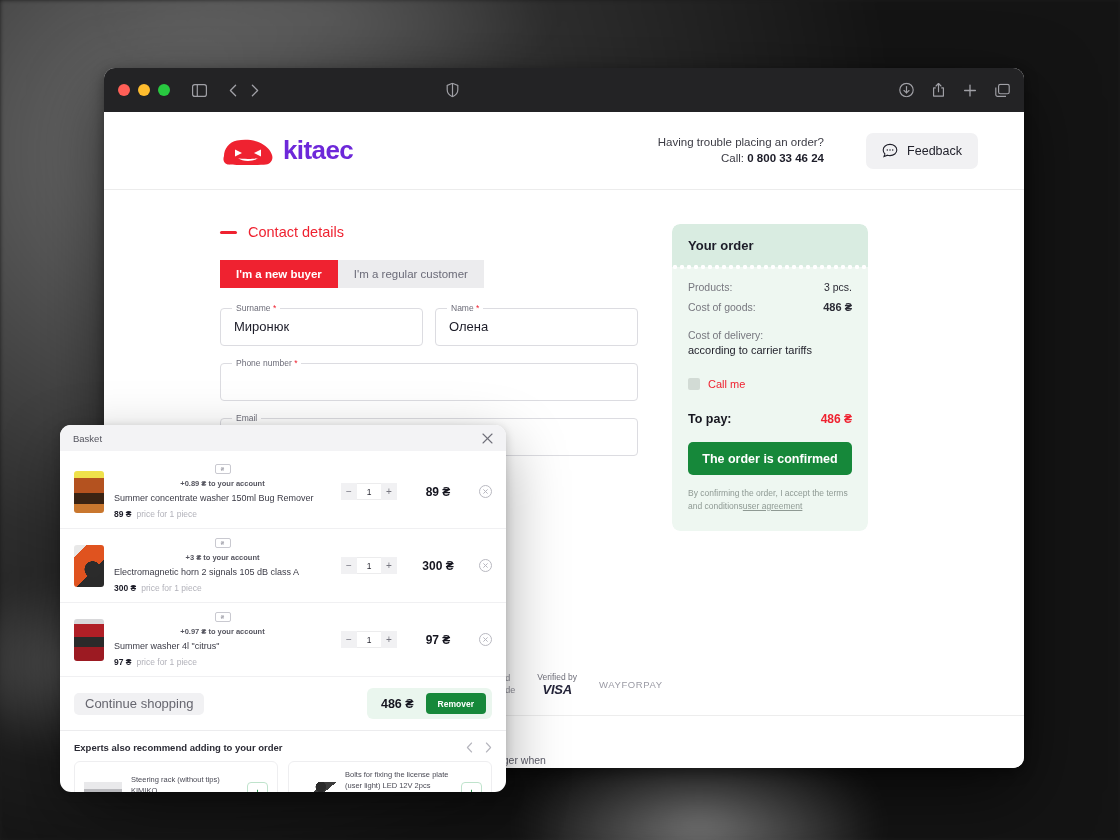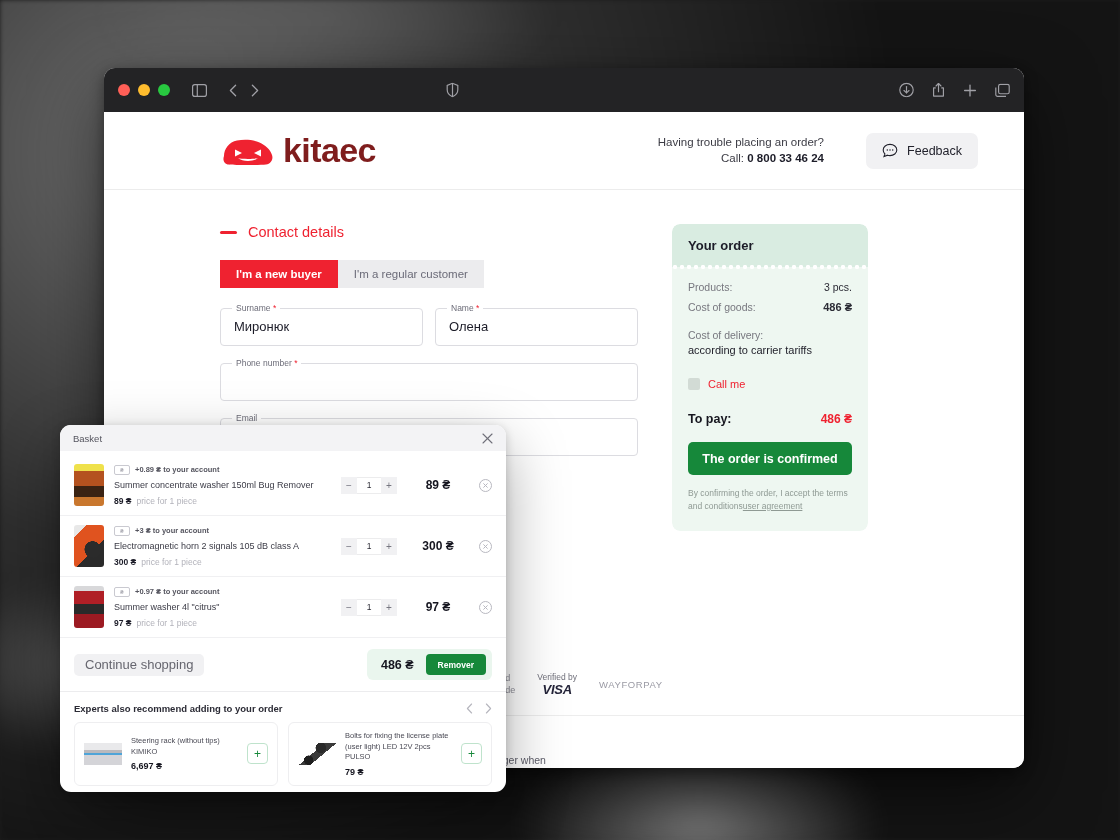--- a/index.html
+++ b/index.html
@@ -76,21 +76,21 @@
   
   .page { height: 656px; background: #fff; overflow: hidden; position: relative; }
 
   .site-header {
     height: 78px; display: flex; align-items: center;
     padding: 0 46px; border-bottom: 1px solid #ececec;
     position: relative;
   }
   .logo { display: flex; align-items: center; gap: 7px; margin-left: 70px; }
   .logo-mark { width: 56px; height: 34px; }
-  .logo-text { color: #7f1d1d; font-size: 34px; font-weight: 700; letter-spacing: -.6px; }
+  .logo-text { color: #6d28d9; font-size: 26px; font-weight: 700; letter-spacing: -.6px; }
 
   .help-block {
     position: absolute; right: 200px; top: 50%; transform: translateY(-50%);
     text-align: right; line-height: 1.45;
   }
   .help-q { font-size: 11.5px; color: #3b3b44; }
   .help-call { font-size: 11.5px; color: #3b3b44; }
   .help-call b { font-weight: 700; color: #1c1c28; }
 
   .feedback-btn {
@@ -219,21 +219,21 @@
   }
   .thumb-a { background:
       linear-gradient(180deg,#efe14b 0 16%, #b4521f 16% 52%, #3a2313 52% 78%, #c9772e 78% 100%); }
   .thumb-b { background:
       radial-gradient(circle at 62% 58%, #2b2b2b 0 26%, transparent 27%),
       linear-gradient(135deg,#e8e8e8 0 18%, #e0531f 18% 62%, #2a2a2a 62% 100%); }
   .thumb-c { background:
       linear-gradient(180deg,#d8d8da 0 13%, #b01f26 13% 44%, #2a2a2a 44% 66%, #9c1a22 66% 100%); }
 
   .binfo { flex: 1; min-width: 0; }
-  .bonus { display: flex; align-items: center; gap: 5px; margin-bottom: 5px; }
+  .bonus { display: flex; align-items: center; gap: 5px; margin-bottom: 5px; flex-direction: column; }
   .bonus-ico {
     width: 16px; height: 10px; border: 1px solid #c9c9d0; border-radius: 2px;
     display: flex; align-items: center; justify-content: center;
     font-size: 6px; color: #9a9aa4;
   }
   .bonus-txt { font-size: 7.5px; color: #55555f; font-weight: 700; }
   .bname { font-size: 9px; color: #3b3b46; margin-bottom: 6px; }
   .bprice-unit { font-size: 8.5px; font-weight: 700; color: #1c1c28; }
   .bprice-unit span.note { font-weight: 400; color: #b2b2ba; margin-left: 5px; }
 

